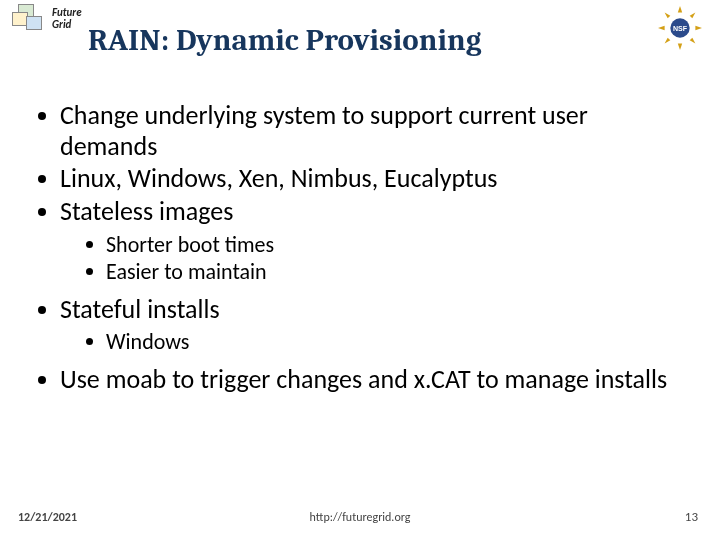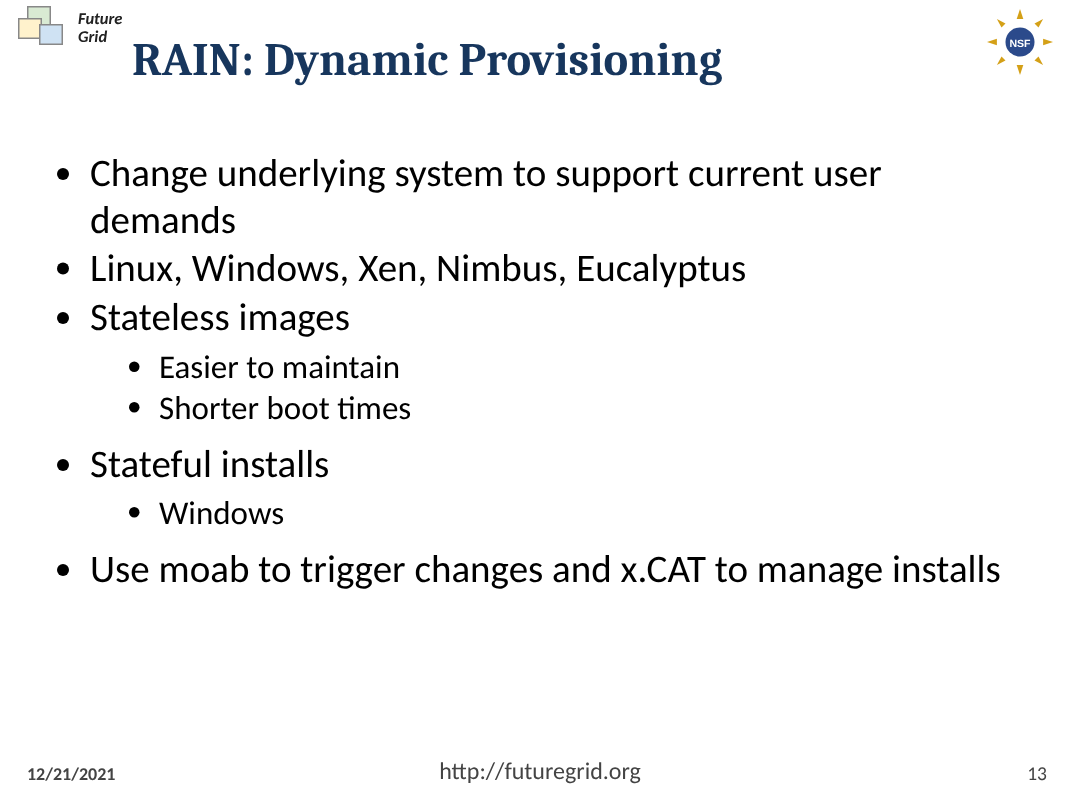--- a/index.html
+++ b/index.html
@@ -111,21 +111,21 @@
     left: 18px;
     font-size: 12px;
     color: #444;
     font-weight: bold;
   }
   .footer-url {
     position: absolute;
     bottom: 16px;
     left: 50%;
     transform: translateX(-50%);
-    font-size: 16px;
+    font-size: 12px;
     color: #444;
   }
   .footer-page {
     position: absolute;
     bottom: 16px;
     right: 22px;
     font-size: 13px;
     color: #444;
   }
 </style>
@@ -165,22 +165,22 @@
 
 <h1 class="slide-title">RAIN: Dynamic Provisioning</h1>
 
 <div class="body">
   <ul class="lvl1">
     <li>Change underlying system to support current user demands</li>
     <li>Linux, Windows, Xen, Nimbus, Eucalyptus</li>
     <li>
       <span>Stateless images</span>
       <ul class="lvl2">
+        <li>Shorter boot times</li>
         <li>Easier to maintain</li>
-        <li>Shorter boot times</li>
       </ul>
     </li>
     <li>
       <span>Stateful installs</span>
       <ul class="lvl2">
         <li>Windows</li>
       </ul>
     </li>
     <li>Use moab to trigger changes and x.CAT to manage installs</li>
   </ul>

